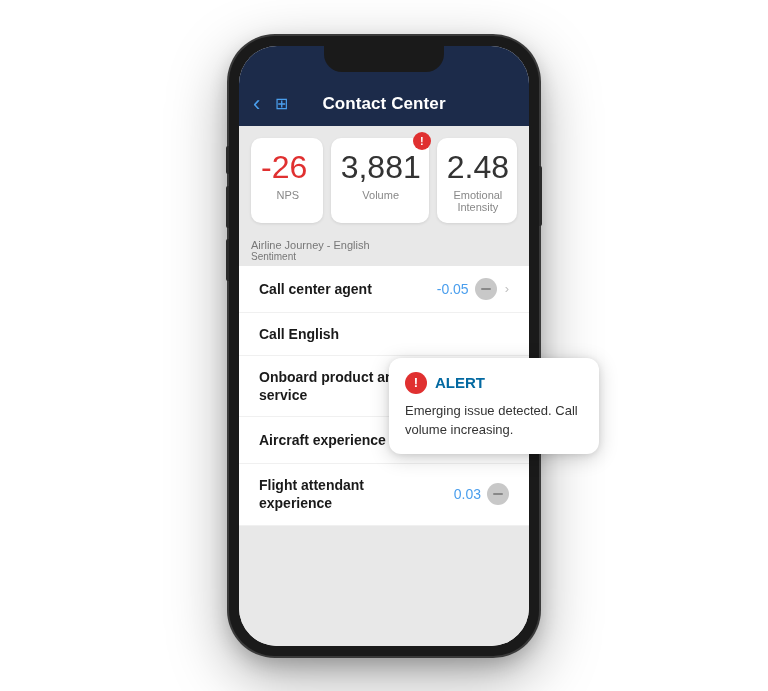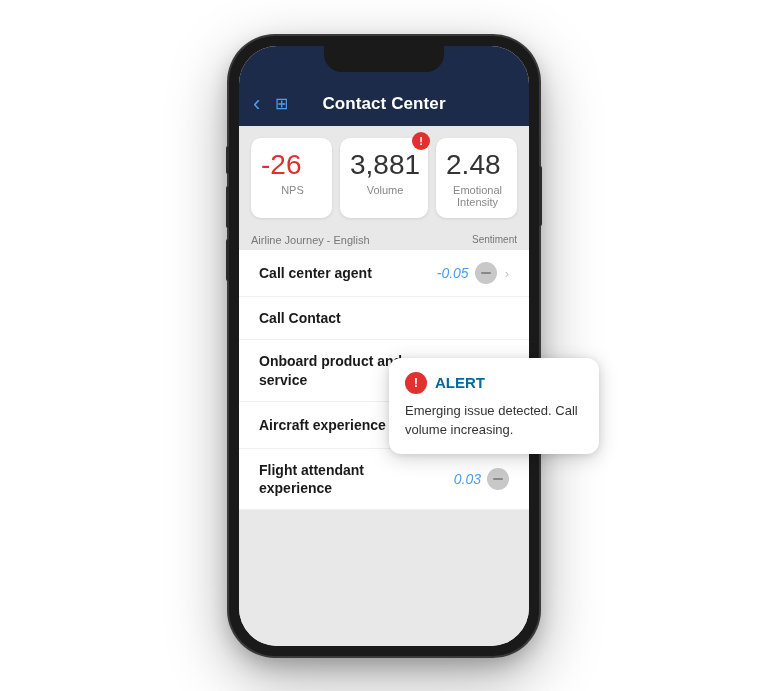--- a/index.html
+++ b/index.html
@@ -125,21 +125,21 @@
       flex: 1;
       background: #fff;
       border-radius: 10px;
       padding: 12px 8px 10px 10px;
       position: relative;
       min-height: 80px;
       box-shadow: 0 1px 3px rgba(0,0,0,0.1);
     }
 
     .metric-value {
-      font-size: 28px;
+      font-size: 32px;
       font-weight: 300;
       color: #333;
       line-height: 1.1;
     }
 
     .metric-value.negative {
       color: #e03030;
     }
 
     .metric-label {
@@ -169,20 +169,21 @@
     .list-section {
       background: #fff;
       margin: 0;
     }
 
     .list-header {
       display: flex;
       justify-content: space-between;
       padding: 8px 12px 4px 12px;
       background: #e8e8e8;
+      flex-direction: column;
     }
 
     .list-header-left {
       font-size: 11px;
       color: #777;
     }
 
     .list-header-right {
       font-size: 10px;
       color: #777;
@@ -208,21 +209,20 @@
     .list-item-right {
       display: flex;
       align-items: center;
       gap: 6px;
     }
 
     .sentiment-value {
       font-size: 14px;
       color: #4a9eed;
       font-weight: 400;
-      font-style: italic;
     }
 
     .sentiment-value.negative {
       color: #4a9eed;
     }
 
     .circle-btn {
       width: 22px;
       height: 22px;
       background: #c8c8c8;
@@ -388,21 +388,21 @@
             <div class="list-item-right">
               <span class="sentiment-value negative">-0.05</span>
               <div class="circle-btn">
                 <div class="circle-btn-inner"></div>
               </div>
               <span class="chevron-right">›</span>
             </div>
           </div>
 
           <div class="list-item">
-            <span class="list-item-label">Call Contact</span>
+            <span class="list-item-label">Call English</span>
             <div class="list-item-right">
             </div>
           </div>
 
           <div class="list-item">
             <span class="list-item-label">Onboard product and service</span>
             <div class="list-item-right">
             </div>
           </div>
 

